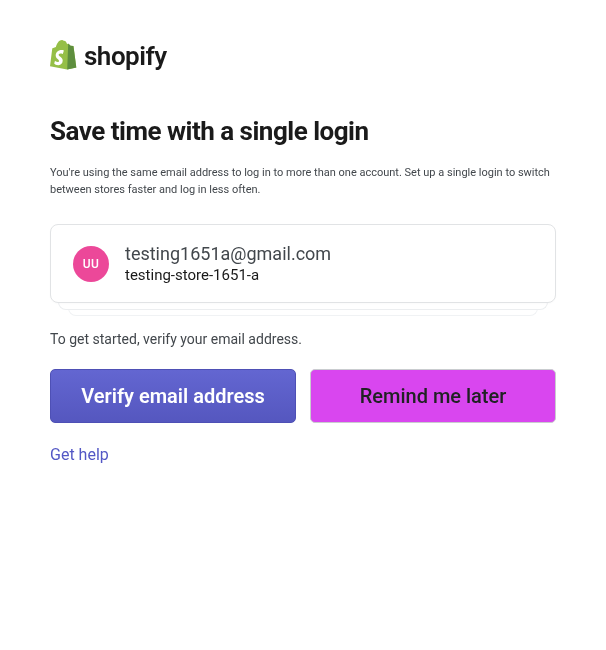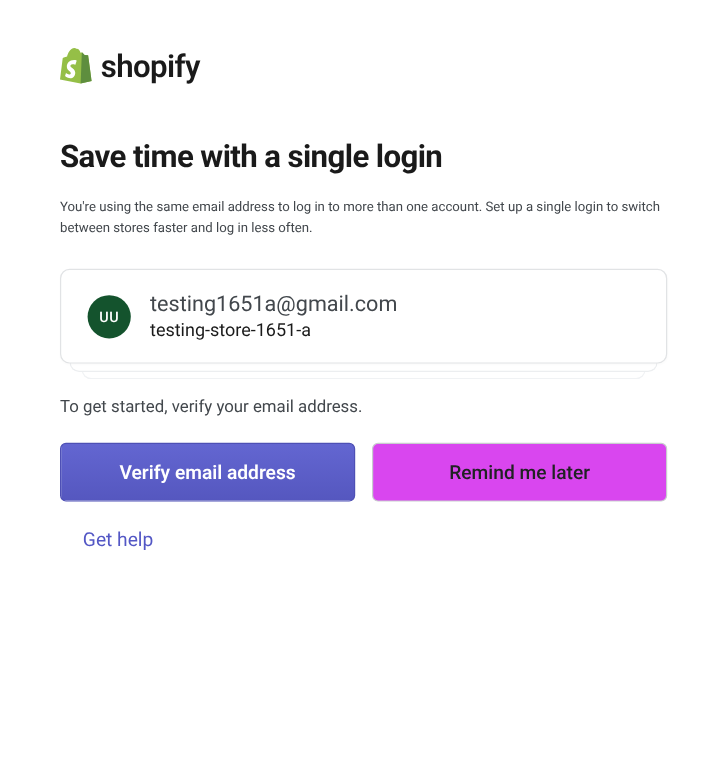--- a/index.html
+++ b/index.html
@@ -80,21 +80,21 @@
       background: #fff;
       border: 1px solid #f0f2f4;
       border-top: none;
       border-radius: 0 0 8px 8px;
       z-index: 1;
     }
     .avatar {
       width: 36px;
       height: 36px;
       border-radius: 50%;
-      background: #14532d;
+      background: #ec4899;
       color: #fff;
       font-size: 12px;
       font-weight: 500;
       display: flex;
       align-items: center;
       justify-content: center;
       flex-shrink: 0;
       letter-spacing: 0.5px;
     }
     .account-info {
@@ -118,21 +118,21 @@
       margin-top: 10px;
     }
     .button-row {
       display: flex;
       gap: 14px;
       margin-bottom: 22px;
     }
     .btn {
       flex: 1;
       padding: 14px 10px;
-      font-size: 16px;
+      font-size: 20px;
       font-weight: 500;
       border-radius: 5px;
       text-align: center;
       cursor: pointer;
       border: 1px solid transparent;
     }
     .btn-primary {
       background: #5c5ec7;
       background: linear-gradient(180deg, #6366d1 0%, #5557bf 100%);
       color: #fff;
@@ -142,21 +142,20 @@
     .btn-secondary {
       background: #d946ef;
       color: #202223;
       border: 1px solid #c9cccf;
     }
     .help-link {
       color: #5357c5;
       font-size: 16px;
       cursor: pointer;
       display: inline-block;
-      margin-left: 19px;
     }
   </style>
 </head>
 <body>
 
 
 
 <div class="logo-row">
   <span class="logo-icon">
     <svg viewBox="0 0 28 32" width="28" height="32">

